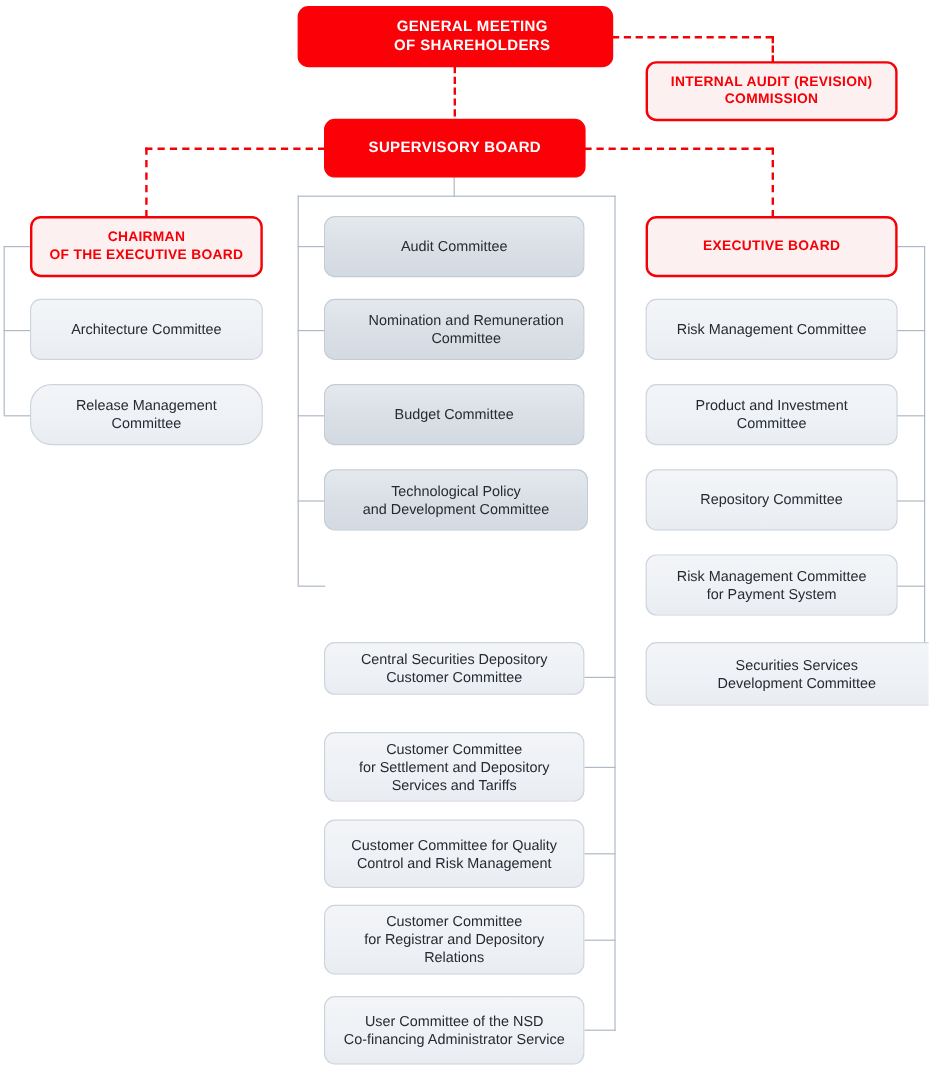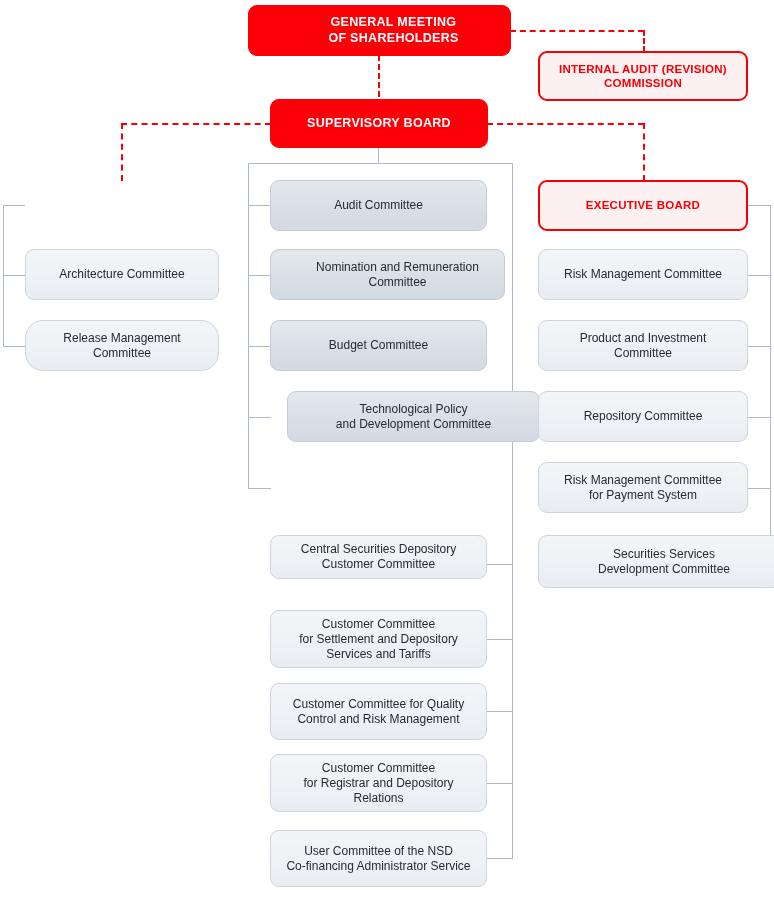--- a/index.html
+++ b/index.html
@@ -138,34 +138,36 @@
   <div class="conn h-solid" style="left:747px; top:562px; width:24px;"></div>
 
   <div class="node primary" style="left:248px; top:5px; width:263px; height:51px;padding-left:28px;">GENERAL MEETING
 OF SHAREHOLDERS</div>
 
   <div class="node primary" style="left:270px; top:99px; width:218px; height:49px;">SUPERVISORY BOARD</div>
 
   <div class="node outlined" style="left:538px; top:51px; width:210px; height:50px;">INTERNAL AUDIT (REVISION)
 COMMISSION</div>
 
+  <div class="node outlined" style="left:25px; top:180px; width:194px; height:51px;">CHAIRMAN
+OF THE EXECUTIVE BOARD</div>
 
   <div class="node grey-light" style="left:25px; top:249px; width:194px; height:51px;">Architecture Committee</div>
 
   <div class="node grey-light" style="left:25px; top:320px; width:194px; height:51px;border-radius:18px;">Release Management
 Committee</div>
 
   <div class="node grey-dark" style="left:270px; top:180px; width:217px; height:51px;">Audit Committee</div>
 
-  <div class="node grey-dark" style="left:270px; top:249px; width:235px; height:51px;padding-left:20px;">Nomination and Remuneration
+  <div class="node grey-dark" style="left:270px; top:249px; width:217px; height:51px;padding-left:20px;">Nomination and Remuneration
 Committee</div>
 
   <div class="node grey-dark" style="left:270px; top:320px; width:217px; height:51px;">Budget Committee</div>
 
-  <div class="node grey-dark" style="left:287px; top:391px; width:253px; height:51px;">Technological Policy
+  <div class="node grey-dark" style="left:270px; top:391px; width:220px; height:51px;">Technological Policy
 and Development Committee</div>
 
 
   <div class="node grey-light" style="left:270px; top:535px; width:217px; height:44px;">Central Securities Depository
 Customer Committee</div>
 
   <div class="node grey-light" style="left:270px; top:610px; width:217px; height:58px;">Customer Committee
 for Settlement and Depository
 Services and Tariffs</div>
 

